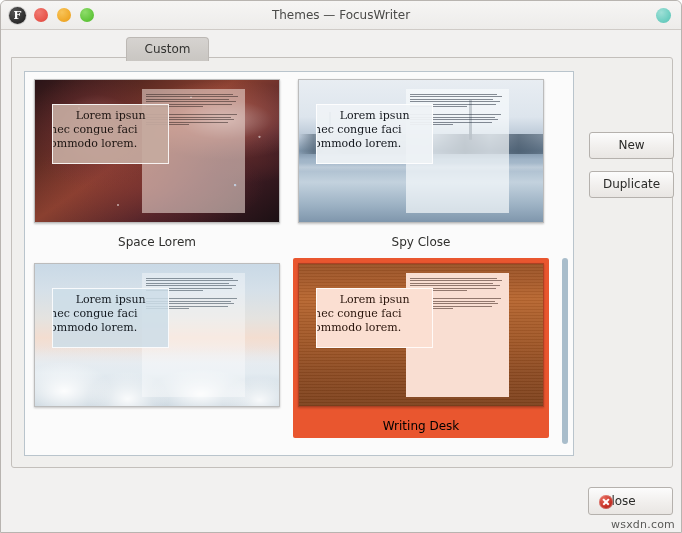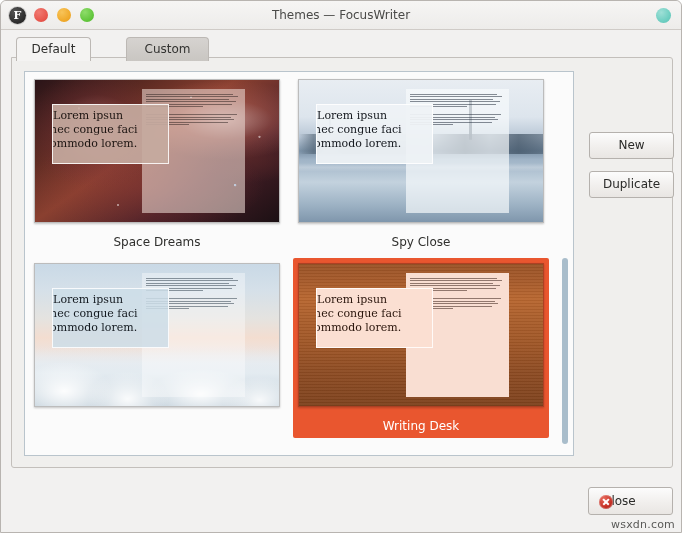--- a/index.html
+++ b/index.html
@@ -164,21 +164,21 @@
 
   .tile-label {
     position: absolute;
     left: 0;
     bottom: 5px;
     width: 100%;
     text-align: center;
     font-size: 12px;
     color: #2f2f2d;
   }
-  .tile.selected .tile-label { color: #ffffff; }
+  .tile.selected .tile-label { color: #000000; }
 
   
   .bg-space {
     position: absolute; inset: 0;
     background:
       radial-gradient(ellipse 55% 40% at 78% 28%, rgba(255,220,215,0.55) 0%, rgba(200,110,95,0.35) 35%, rgba(0,0,0,0) 70%),
       radial-gradient(ellipse 40% 55% at 25% 35%, rgba(235,150,160,0.45) 0%, rgba(120,50,60,0.25) 45%, rgba(0,0,0,0) 75%),
       radial-gradient(ellipse 70% 50% at 45% 75%, rgba(150,60,55,0.4) 0%, rgba(20,10,15,0) 70%),
       radial-gradient(ellipse 30% 25% at 88% 55%, rgba(90,40,40,0.7) 0%, rgba(0,0,0,0) 70%),
       linear-gradient(145deg, #2a1418 0%, #5c2a22 25%, #8a4030 45%, #4a2028 70%, #1c1014 100%);
@@ -306,21 +306,21 @@
     font-family: "DejaVu Serif", "Liberation Serif", serif;
     font-size: 11px;
     line-height: 14px;
     white-space: nowrap;
     border: 1px solid rgba(255,255,255,0.85);
   }
   .sample-space  { background: rgba(197,170,160,0.92); color: #1d1512; }
   .sample-spy    { background: rgba(238,242,246,0.95); color: #14181e; }
   .sample-tranq  { background: rgba(205,221,232,0.85); color: #13191f; }
   .sample-desk   { background: #fbdfd2; color: #2a150c; }
-  .sample .l1 { text-align: left; }
+  .sample .l1 { text-align: center; }
   .sample .l2, .sample .l3 { text-align: left; margin-left: -3px; }
 
   
   .scrollbar-track {
     position: absolute;
     right: 2px; top: 2px;
     width: 9px; bottom: 2px;
     background: #fbfbfb;
   }
   .scrollbar-thumb {
@@ -397,21 +397,20 @@
   <div class="titlebar">
     <div class="app-icon">F</div>
     <div class="tl tl-close"></div>
     <div class="tl tl-min"></div>
     <div class="tl tl-max"></div>
     <div class="title-text">Themes — FocusWriter</div>
     <div class="status-dot"></div>
   </div>
 
   <div class="tabstrip">
-    <div class="tab tab-default">Default</div>
     <div class="tab tab-custom">Custom</div>
   </div>
 
   <div class="tabpage">
 
     <div class="scrollarea">
       <div class="grid">
 
         <div class="tile tile-r0 tile-c0">
           <div class="thumb">
@@ -429,21 +428,21 @@
               <div class="doc-line" style="width:93%"></div>
                 <div class="doc-line" style="width:86%"></div>
               <div class="doc-line" style="width:45%"></div>
             </div>
             <div class="sample sample-space">
               <div class="l1">Lorem ipsun</div>
               <div class="l2">nec congue faci</div>
               <div class="l3">ommodo lorem.</div>
             </div>
           </div>
-          <div class="tile-label">Space Dreams</div>
+          <div class="tile-label">Space Lorem</div>
         </div>
 
         <div class="tile tile-r0 tile-c1">
           <div class="thumb">
             <div class="bg-spy"></div>
             <div class="doc-page doc-spy">
               <div class="doc-line" style="width:92%"></div>
                 <div class="doc-line" style="width:97%"></div>
               <div class="doc-line" style="width:88%"></div>
                 <div class="doc-line" style="width:95%"></div>

